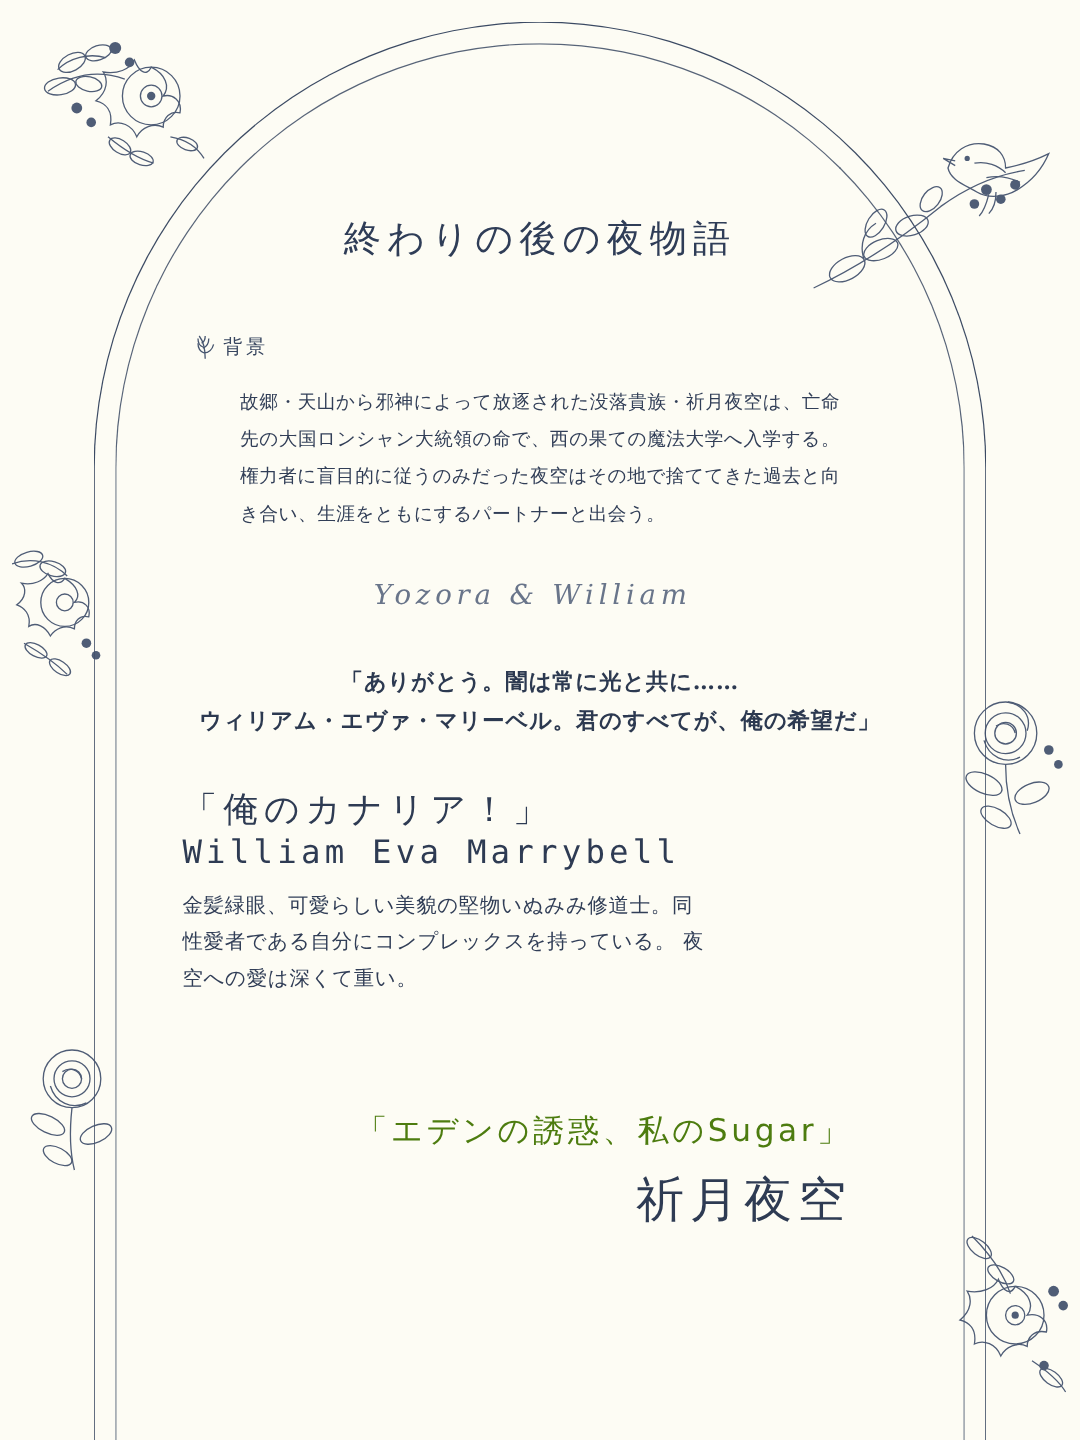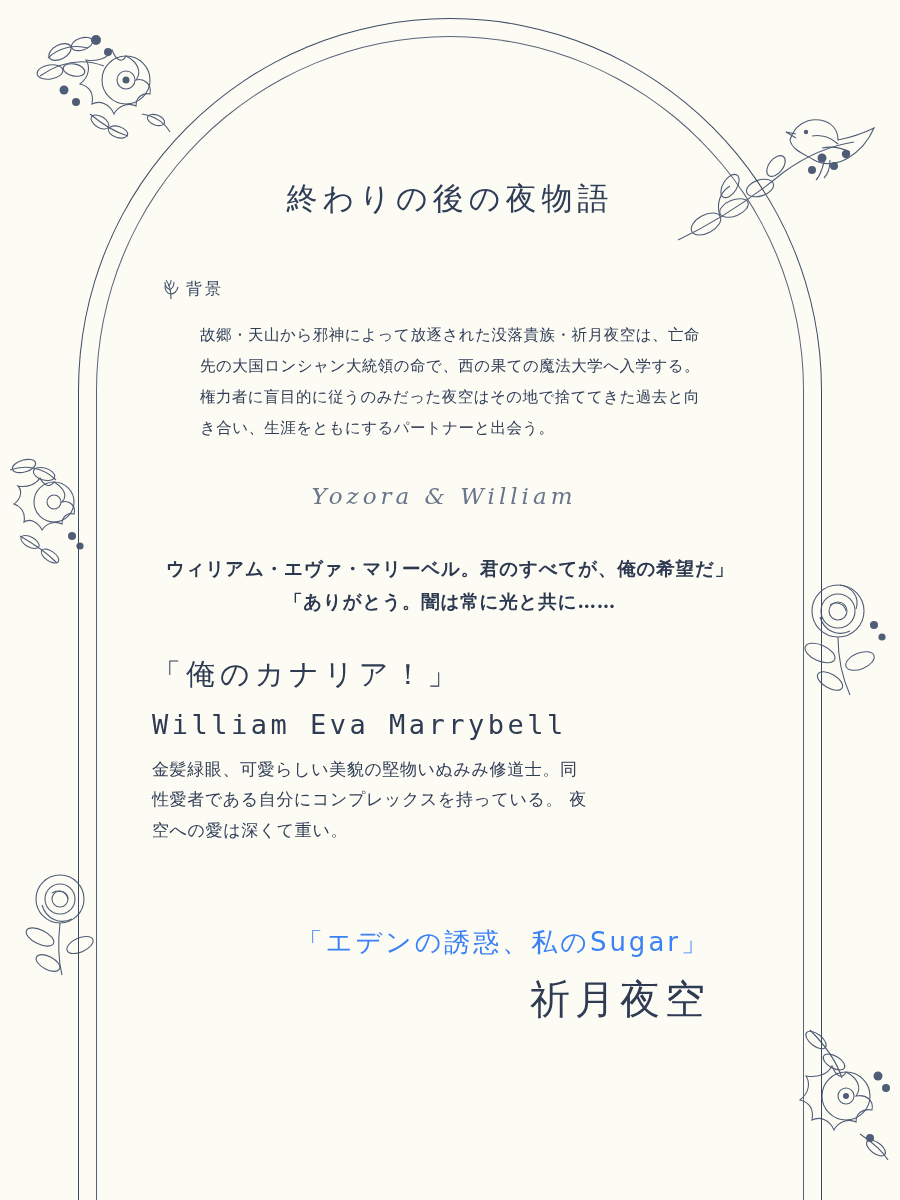--- a/index.html
+++ b/index.html
@@ -143,21 +143,20 @@
     position: absolute;
     left: 152px;
     top: 655px;
     width: 440px;
   }
   .char1 .catch {
     font-family: "DejaVu Sans", sans-serif;
     font-size: 29px;
     letter-spacing: 5px;
     color: #2e3b53;
-    margin-bottom: 14px;
   }
   .char1 .name {
     font-family: "DejaVu Sans Mono", monospace;
     font-size: 27px;
     letter-spacing: 3.5px;
     color: #2e3b53;
     margin-bottom: 14px;
   }
   .char1 .desc {
     font-family: "DejaVu Sans", sans-serif;
@@ -172,21 +171,21 @@
     position: absolute;
     left: 260px;
     top: 925px;
     width: 450px;
     text-align: right;
   }
   .char2 .catch {
     font-family: "DejaVu Sans", sans-serif;
     font-size: 26px;
     letter-spacing: 3px;
-    color: #3b82f6;
+    color: #4d7c0f;
     margin-bottom: 12px;
   }
   .char2 .name {
     font-family: "DejaVu Sans", sans-serif;
     font-size: 40px;
     letter-spacing: 5px;
     color: #2e3b53;
     margin-bottom: 16px;
   }
   .char2 .desc {
@@ -337,22 +336,22 @@
       <path d="M7 11 C4 10 3 7 3 4"></path>
     </svg>
     <span>背景</span>
   </div>
 
   <div class="synopsis">故郷・天山から邪神によって放逐された没落貴族・祈月夜空は、亡命先の大国ロンシャン大統領の命で、西の果ての魔法大学へ入学する。権力者に盲目的に従うのみだった夜空はその地で捨ててきた過去と向き合い、生涯をともにするパートナーと出会う。</div>
 
   <div class="couple">Yozora &amp; William</div>
 
   <div class="quote">
+    <div>「ありがとう。闇は常に光と共に……</div>
     <div>ウィリアム・エヴァ・マリーベル。君のすべてが、俺の希望だ」</div>
-    <div>「ありがとう。闇は常に光と共に……</div>
   </div>
 
   <div class="char1">
     <div class="catch">「俺のカナリア！」</div>
     <div class="name">William Eva Marrybell</div>
     <div class="desc">金髪緑眼、可愛らしい美貌の堅物いぬみみ修道士。同性愛者である自分にコンプレックスを持っている。
 夜空への愛は深くて重い。</div>
   </div>
 
   <div class="char2">

